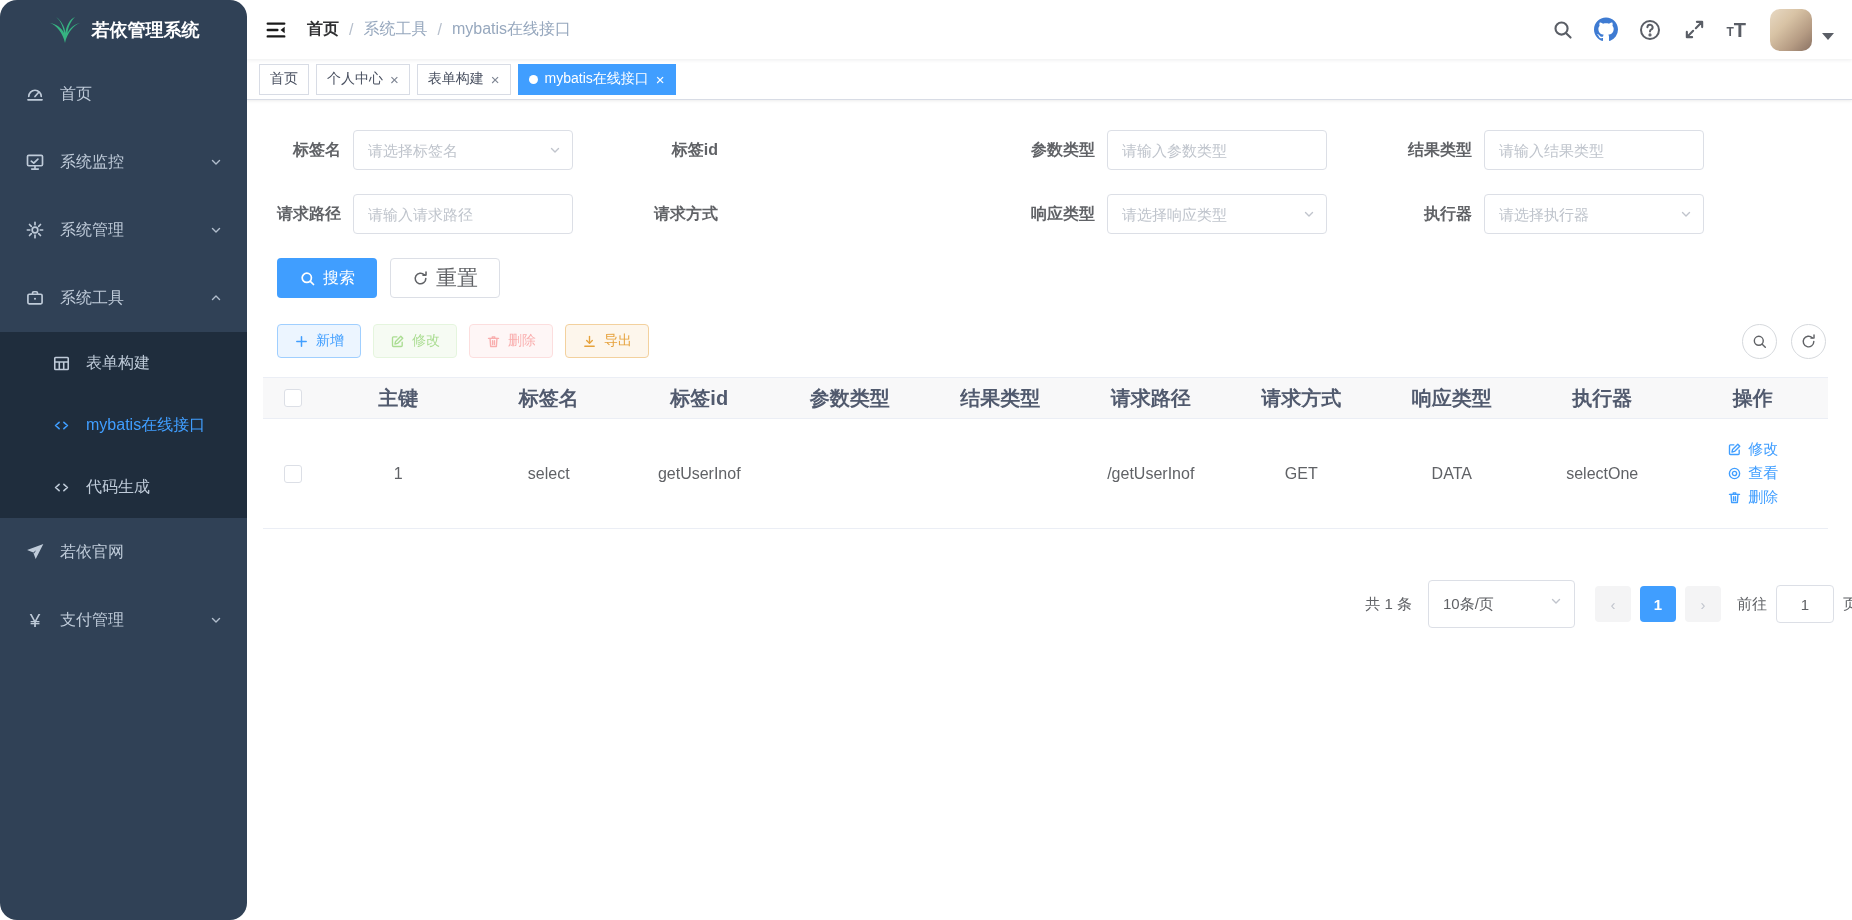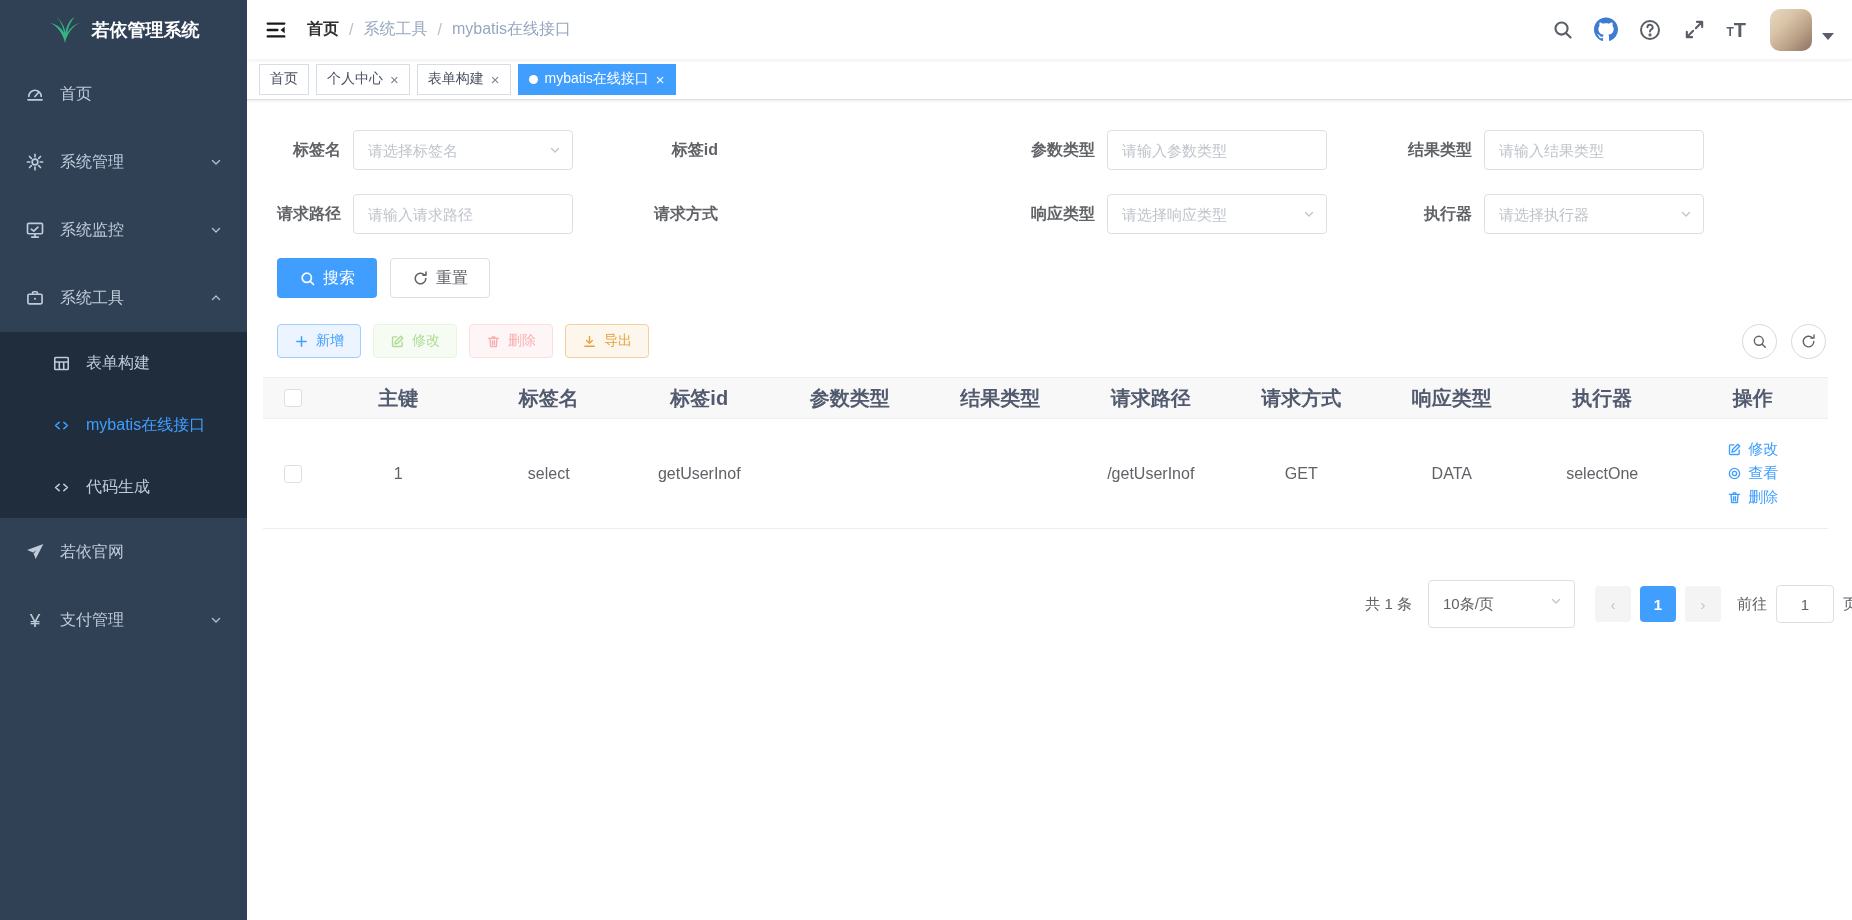--- a/index.html
+++ b/index.html
@@ -1,21 +1,21 @@
 <!DOCTYPE html>
 <html><head>
 <meta charset="utf-8">
 <style>
   * { margin:0; padding:0; box-sizing:border-box; }
   html,body { width:1852px; height:920px; overflow:hidden; }
   body { font-family:"Liberation Sans","DejaVu Sans",sans-serif; background:#fff; color:#606266; }
   .app { display:flex; width:1852px; height:920px; overflow:hidden; }
 
   
-  .sidebar { width:247px; min-width:247px; height:100%; background:#304156; overflow:hidden; }
+  .sidebar { width:247px; min-width:247px; height:100%; background:#304156; overflow:hidden;border-radius:17px; }
   .logo-row { height:60px; display:flex; align-items:center; justify-content:center; gap:10px; }
   .logo-title { color:#fff; font-size:18px; font-weight:bold; }
   .menu-item { height:68px; display:flex; align-items:center; padding:0 24px; color:#bfcbd9; font-size:16px; cursor:pointer; }
   .menu-item .mi-icon { width:22px; height:22px; margin-right:14px; display:flex; align-items:center; justify-content:center; }
   .menu-item .mi-label { flex:1; }
   .menu-item .mi-arrow { width:14px; height:14px; opacity:.9; }
   .submenu { background:#1f2d3d; }
   .submenu .menu-item { height:62px; padding-left:50px; }
   .submenu .menu-item.active { color:#409EFF; }
   .yen-glyph { font-size:19px; line-height:1; color:#bfcbd9; }
@@ -56,21 +56,21 @@
   .field input { width:100%; height:100%; border:1px solid #dcdfe6; border-radius:4px; padding:0 32px 0 14px; font-size:15px; color:#606266; outline:none; font-family:inherit; background:#fff; }
   .field.text input { padding-right:14px; }
   .field input::placeholder { color:#bfc4cc; opacity:1; }
   .field .sel-arrow { position:absolute; right:11px; top:13px; width:14px; height:14px; color:#c0c4cc; pointer-events:none; }
 
   
   .btn-row { display:flex; align-items:center; gap:13px; margin:0 0 26px 14px; }
   .btn { display:inline-flex; align-items:center; gap:7px; border-radius:4px; cursor:pointer; font-family:inherit; white-space:nowrap; border:1px solid transparent; }
   .btn svg { display:block; }
   .btn-search { height:40px; padding:0 21px; background:#409EFF; color:#fff; font-size:16px; }
-  .btn-reset { height:40px; padding:0 21px; background:#fff; color:#606266; font-size:16px; border-color:#dcdfe6; }
+  .btn-reset { height:40px; padding:0 21px; background:#fff; color:#606266; font-size:21px; border-color:#dcdfe6; }
   .toolbar-row { display:flex; align-items:flex-start; gap:12px; margin-left:14px; }
   .btn-mini { height:34px; padding:0 16px; font-size:14px; }
   .btn-add { background:#ecf5ff; border-color:#a0cfff; color:#409EFF; }
   .btn-edit { background:#f0f9eb; border-color:#d1edc4; color:#67c23a; opacity:.55; cursor:not-allowed; }
   .btn-del { background:#fef0f0; border-color:#fbc4c4; color:#f56c6c; opacity:.55; cursor:not-allowed; }
   .btn-export { background:#fdf6ec; border-color:#f3d19e; color:#e6a23c; }
   .toolbar-right { margin-left:auto; display:flex; gap:14px; margin-right:2px; }
   .circle-btn { width:35px; height:35px; border-radius:50%; border:1px solid #d6d9dd; background:#fff; color:#606266; display:flex; align-items:center; justify-content:center; cursor:pointer; }
 
   
@@ -118,42 +118,42 @@
               <path d="M4.5 15a7.5 7.5 0 1 1 15 0"></path>
               <path d="M12 15l4.2-4.8"></path>
               <path d="M3.5 19h17"></path>
             </svg>
         </span>
         <span class="mi-label">首页</span>
       </div>
 
       <div class="menu-item">
         <span class="mi-icon">
-          <svg class="ic" width="20" height="20" viewBox="0 0 24 24" fill="none" stroke="currentColor" stroke-width="2" stroke-linecap="round">
-              <circle cx="12" cy="12" r="3.4"></circle>
-              <path d="M12 2.8v3M12 18.2v3M2.8 12h3M18.2 12h3M5.4 5.4l2.2 2.2M16.4 16.4l2.2 2.2M18.6 5.4l-2.2 2.2M7.6 16.4l-2.2 2.2"></path>
-            </svg>
-        </span>
-        <span class="mi-label">系统管理</span>
-        <span class="mi-arrow">
-          <svg class="ic" width="14" height="14" viewBox="0 0 24 24" fill="none" stroke="currentColor" stroke-width="2.4" stroke-linecap="round" stroke-linejoin="round">
-              <path d="M6 9.5l6 6 6-6"></path>
-            </svg>
-        </span>
-      </div>
-
-      <div class="menu-item">
-        <span class="mi-icon">
           <svg class="ic" width="20" height="20" viewBox="0 0 24 24" fill="none" stroke="currentColor" stroke-width="2" stroke-linecap="round" stroke-linejoin="round">
               <rect x="3" y="4" width="18" height="12.5" rx="1.5"></rect>
               <path d="M7.5 11l3 2.4 5-4.8"></path>
               <path d="M12 16.5v3.5M8 20.5h8"></path>
             </svg>
         </span>
         <span class="mi-label">系统监控</span>
+        <span class="mi-arrow">
+          <svg class="ic" width="14" height="14" viewBox="0 0 24 24" fill="none" stroke="currentColor" stroke-width="2.4" stroke-linecap="round" stroke-linejoin="round">
+              <path d="M6 9.5l6 6 6-6"></path>
+            </svg>
+        </span>
+      </div>
+
+      <div class="menu-item">
+        <span class="mi-icon">
+          <svg class="ic" width="20" height="20" viewBox="0 0 24 24" fill="none" stroke="currentColor" stroke-width="2" stroke-linecap="round">
+              <circle cx="12" cy="12" r="3.4"></circle>
+              <path d="M12 2.8v3M12 18.2v3M2.8 12h3M18.2 12h3M5.4 5.4l2.2 2.2M16.4 16.4l2.2 2.2M18.6 5.4l-2.2 2.2M7.6 16.4l-2.2 2.2"></path>
+            </svg>
+        </span>
+        <span class="mi-label">系统管理</span>
         <span class="mi-arrow">
           <svg class="ic" width="14" height="14" viewBox="0 0 24 24" fill="none" stroke="currentColor" stroke-width="2.4" stroke-linecap="round" stroke-linejoin="round">
               <path d="M6 9.5l6 6 6-6"></path>
             </svg>
         </span>
       </div>
 
       <div class="menu-item">
         <span class="mi-icon">
           <svg class="ic" width="20" height="20" viewBox="0 0 24 24" fill="none" stroke="currentColor" stroke-width="2" stroke-linecap="round" stroke-linejoin="round">

